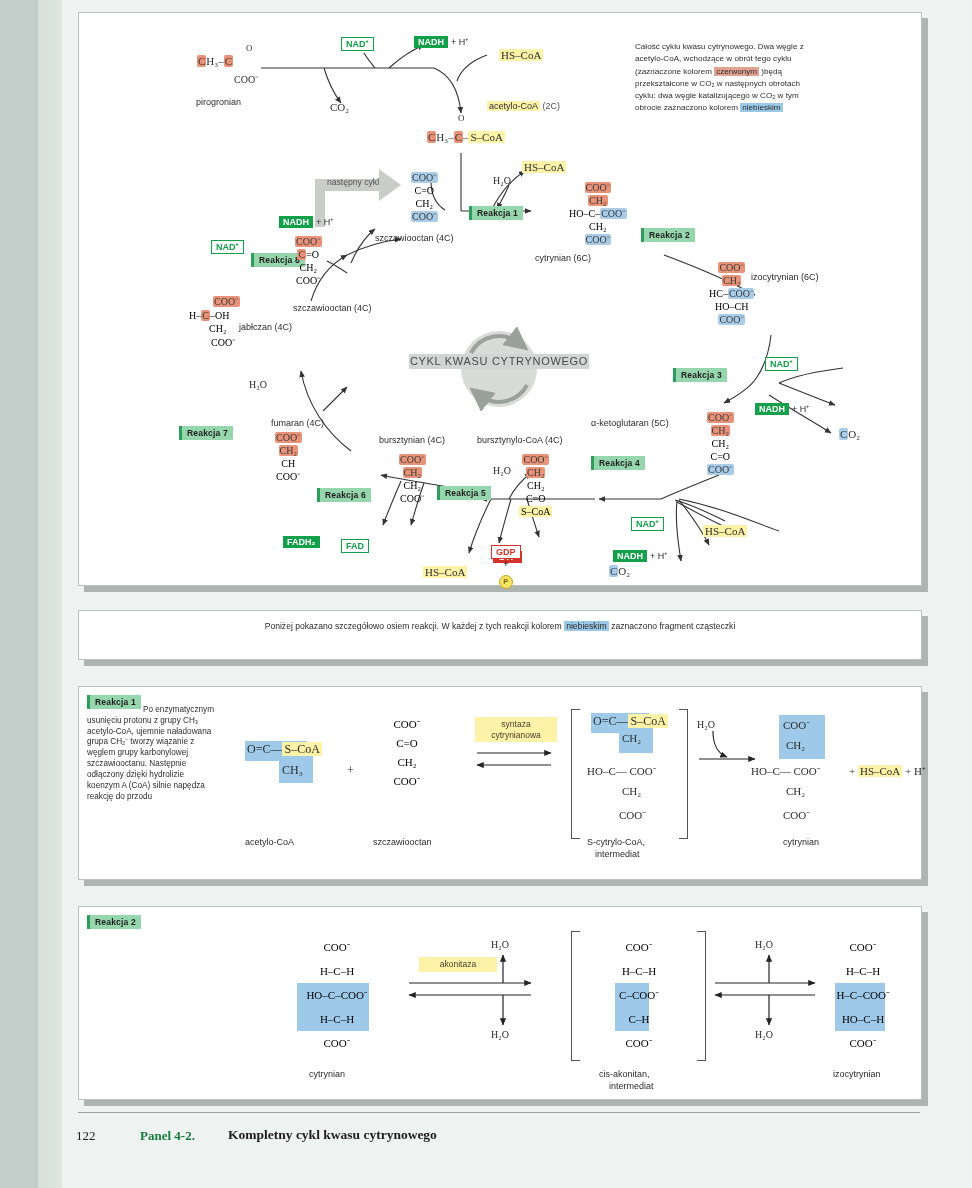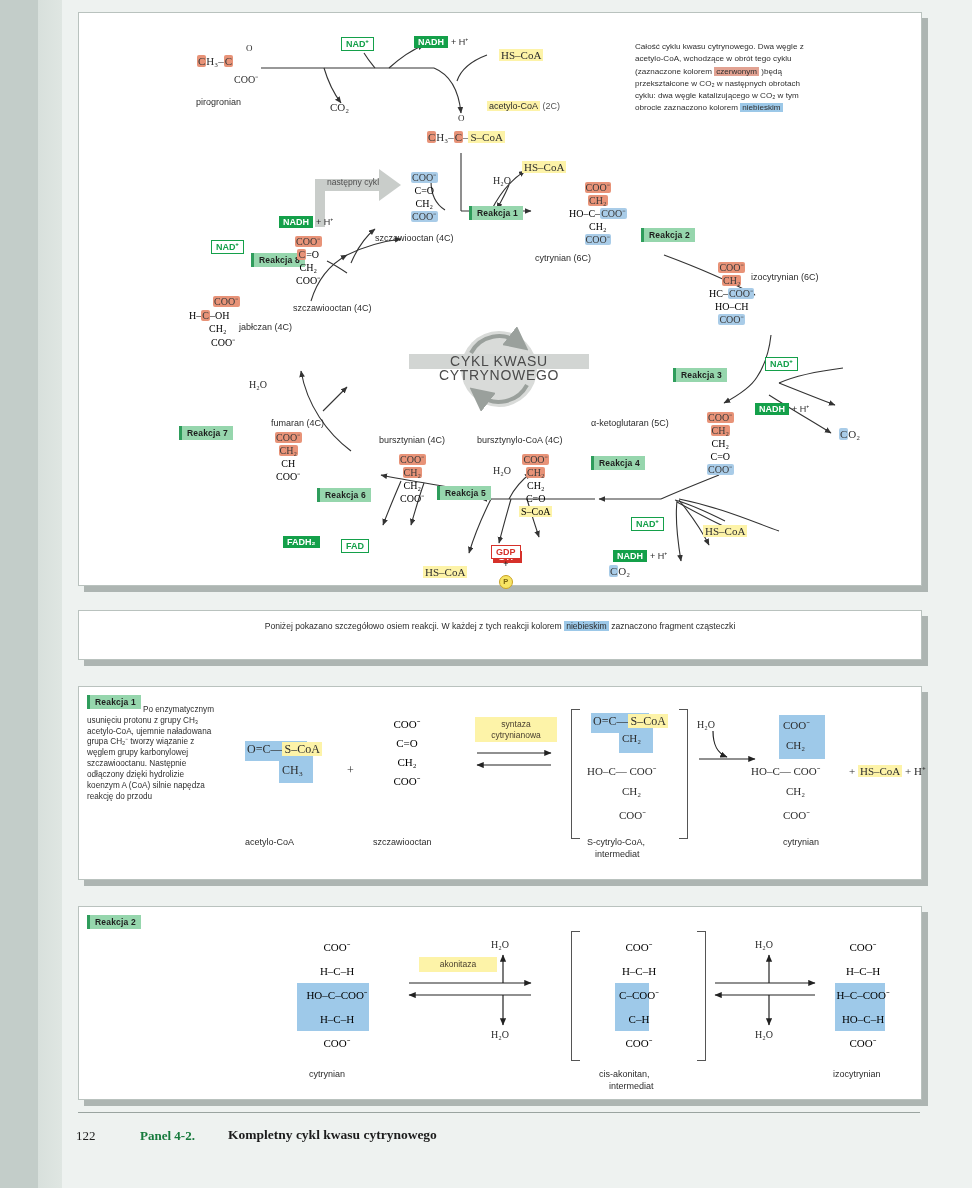--- a/index.html
+++ b/index.html
@@ -33,21 +33,21 @@
   .cRed{background:#e89378;color:#3a3a3a;border-radius:2px;padding:0 1px;}
   .cBlue{background:#a9cce8;color:#3a3a3a;border-radius:2px;padding:0 1px;}
   .hlBlue{position:absolute;background:#9ec9e9;}
   .enz{position:absolute;background:#fdf3a8;color:#4a4030;font-size:8.5px;text-align:center;line-height:1.25;padding:2px 6px;}
   svg{position:absolute;left:0;top:0;overflow:visible;}
   .bandcap{position:absolute;left:0;right:0;text-align:center;font-size:8.6px;color:#2b2b2b;line-height:1.6;}
   .footer-num{position:absolute;font-family:"Liberation Serif",serif;font-weight:400;font-size:13px;color:#1c1c1c;}
   .footer-panel{position:absolute;font-family:"Liberation Serif",serif;font-weight:700;font-size:13px;color:#167a3c;}
   .footer-title{position:absolute;font-family:"Liberation Serif",serif;font-weight:700;font-size:13.5px;color:#1c1c1c;text-align:center;}
   .cycle-hub{position:absolute;border-radius:50%;background:#d9dbd9;}
-  .cycle-band{position:absolute;background:#d2d5d3;color:#4a4a4a;font-size:14px;letter-spacing:.7px;
+  .cycle-band{position:absolute;background:#d2d5d3;color:#4a4a4a;font-size:11px;letter-spacing:.7px;
      text-align:center;line-height:14px;}
   .nextarrow{position:absolute;color:#4f4f4f;font-size:8.6px;}
   .desc{position:absolute;font-size:8.2px;line-height:1.32;color:#2e2e2e;width:120px;}
   .bracket{position:absolute;border:1.3px solid #555;border-right:none;}
   .pi{display:inline-block;width:12px;height:12px;border:1.3px solid #c9a227;border-radius:50%;
       background:#f7e463;color:#7a6410;font-size:7.5px;line-height:11px;text-align:center;font-weight:700;}
 </style>
 </head>
 <body>
 

